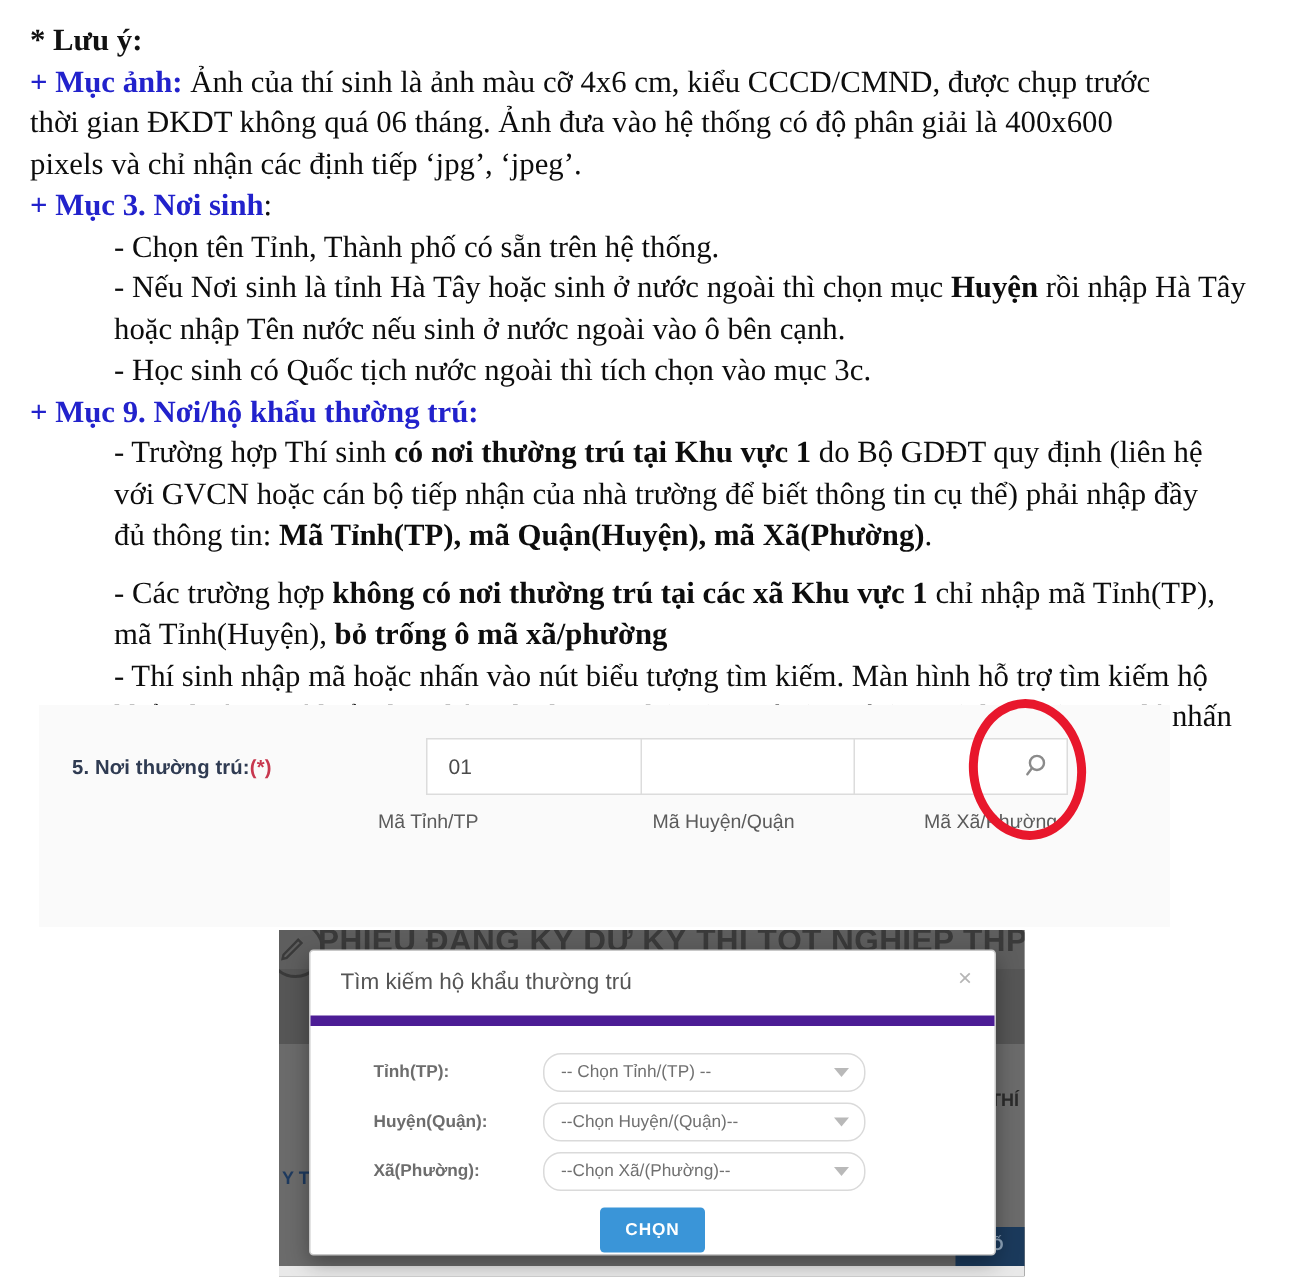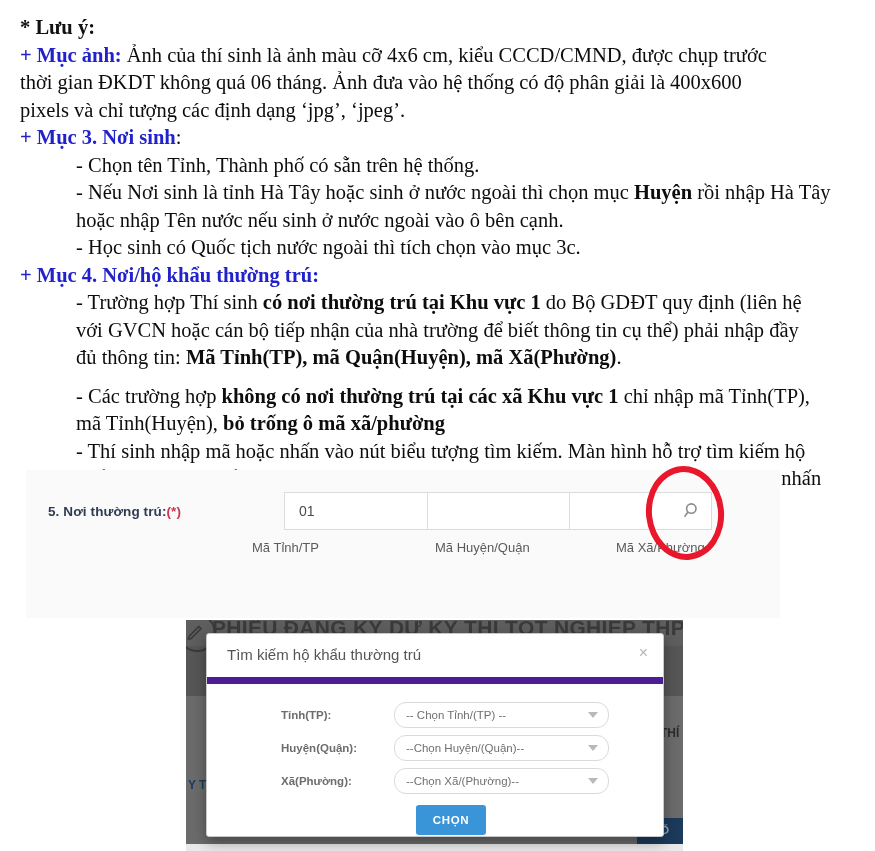--- a/index.html
+++ b/index.html
@@ -259,21 +259,20 @@
     right: 15px;
     top: 11px;
     font-size: 16px;
     color: #b5b5b5;
     cursor: pointer;
     line-height: 1;
   }
   #modal-body {
     position: relative;
     padding-top: 14px;
-    margin-left: 32px;
   }
   .m-row {
     display: flex;
     align-items: center;
     height: 33px;
     padding-left: 42px;
   }
   .m-label {
     width: 113px;
     font-size: 11.5px;
@@ -330,29 +329,29 @@
 </style>
 </head>
 <body>
 
 <div id="notes">
 
   <div class="note-line hd">* Lưu ý:</div>
 
   <div class="note-line"><span class="blue">+ Mục ảnh:</span><span> Ảnh của thí sinh là ảnh màu cỡ 4x6 cm, kiểu CCCD/CMND, được chụp trước</span></div>
   <div class="note-line">thời gian ĐKDT không quá 06 tháng. Ảnh đưa vào hệ thống có độ phân giải là 400x600</div>
-  <div class="note-line">pixels và chỉ tượng các định dạng ‘jpg’, ‘jpeg’.</div>
+  <div class="note-line">pixels và chỉ nhận các định tiếp ‘jpg’, ‘jpeg’.</div>
 
   <div class="note-line"><span class="blue">+ Mục 3. Nơi sinh</span><span>:</span></div>
   <div class="note-line indent">- Chọn tên Tỉnh, Thành phố có sẵn trên hệ thống.</div>
   <div class="note-line indent"><span>- Nếu Nơi sinh là tỉnh Hà Tây hoặc sinh ở nước ngoài thì chọn mục </span><span class="b">Huyện</span><span> rồi nhập Hà Tây</span></div>
   <div class="note-line indent">hoặc nhập Tên nước nếu sinh ở nước ngoài vào ô bên cạnh.</div>
   <div class="note-line indent">- Học sinh có Quốc tịch nước ngoài thì tích chọn vào mục 3c.</div>
 
-  <div class="note-line"><span class="blue">+ Mục 4. Nơi/hộ khẩu thường trú:</span></div>
+  <div class="note-line"><span class="blue">+ Mục 9. Nơi/hộ khẩu thường trú:</span></div>
   <div class="note-line indent"><span>- Trường hợp Thí sinh </span><span class="b">có nơi thường trú tại Khu vực 1</span><span> do Bộ GDĐT quy định (liên hệ</span></div>
   <div class="note-line indent">với GVCN hoặc cán bộ tiếp nhận của nhà trường để biết thông tin cụ thể) phải nhập đầy</div>
   <div class="note-line indent"><span>đủ thông tin: </span><span class="b">Mã Tỉnh(TP), mã Quận(Huyện), mã Xã(Phường)</span><span>.</span></div>
 
   <div class="gap"></div>
 
   <div class="note-line indent"><span>- Các trường hợp </span><span class="b">không có nơi thường trú tại các xã Khu vực 1</span><span> chỉ nhập mã Tỉnh(TP),</span></div>
   <div class="note-line indent"><span>mã Tỉnh(Huyện), </span><span class="b">bỏ trống ô mã xã/phường</span></div>
   <div class="note-line indent">- Thí sinh nhập mã hoặc nhấn vào nút biểu tượng tìm kiếm. Màn hình hỗ trợ tìm kiếm hộ</div>
   <div class="note-line indent">khẩu thường trú hiển thị. Thí sinh chọn Tỉnh(TP), Quận(Huyện), Xã(Phường), sau đó nhấn</div>

